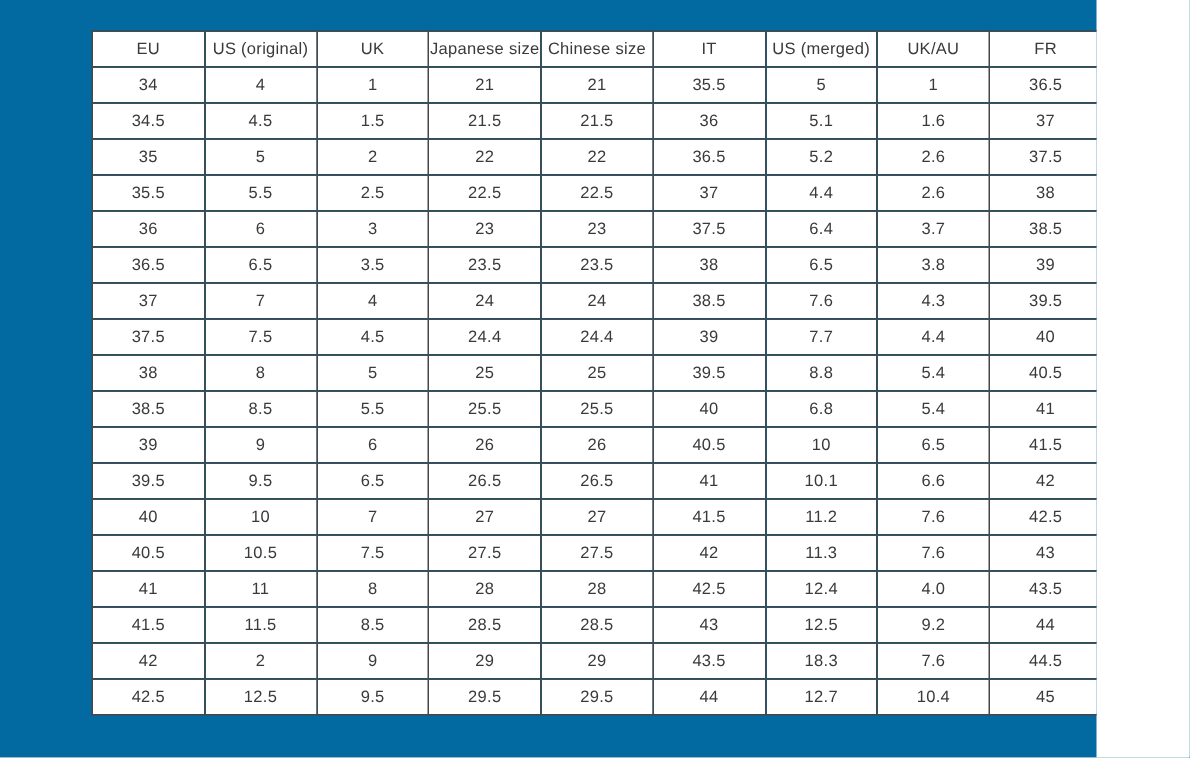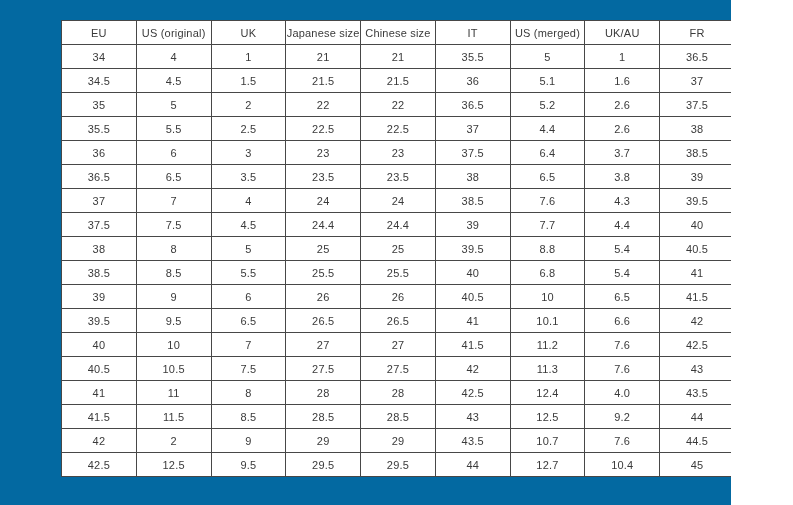--- a/index.html
+++ b/index.html
@@ -236,21 +236,21 @@
           <td>9.2</td>
           <td>44</td>
         </tr>
         <tr>
           <td>42</td>
           <td>2</td>
           <td>9</td>
           <td>29</td>
           <td>29</td>
           <td>43.5</td>
-          <td>10.7</td>
+          <td>18.3</td>
           <td>7.6</td>
           <td>44.5</td>
         </tr>
         <tr>
           <td>42.5</td>
           <td>12.5</td>
           <td>9.5</td>
           <td>29.5</td>
           <td>29.5</td>
           <td>44</td>

